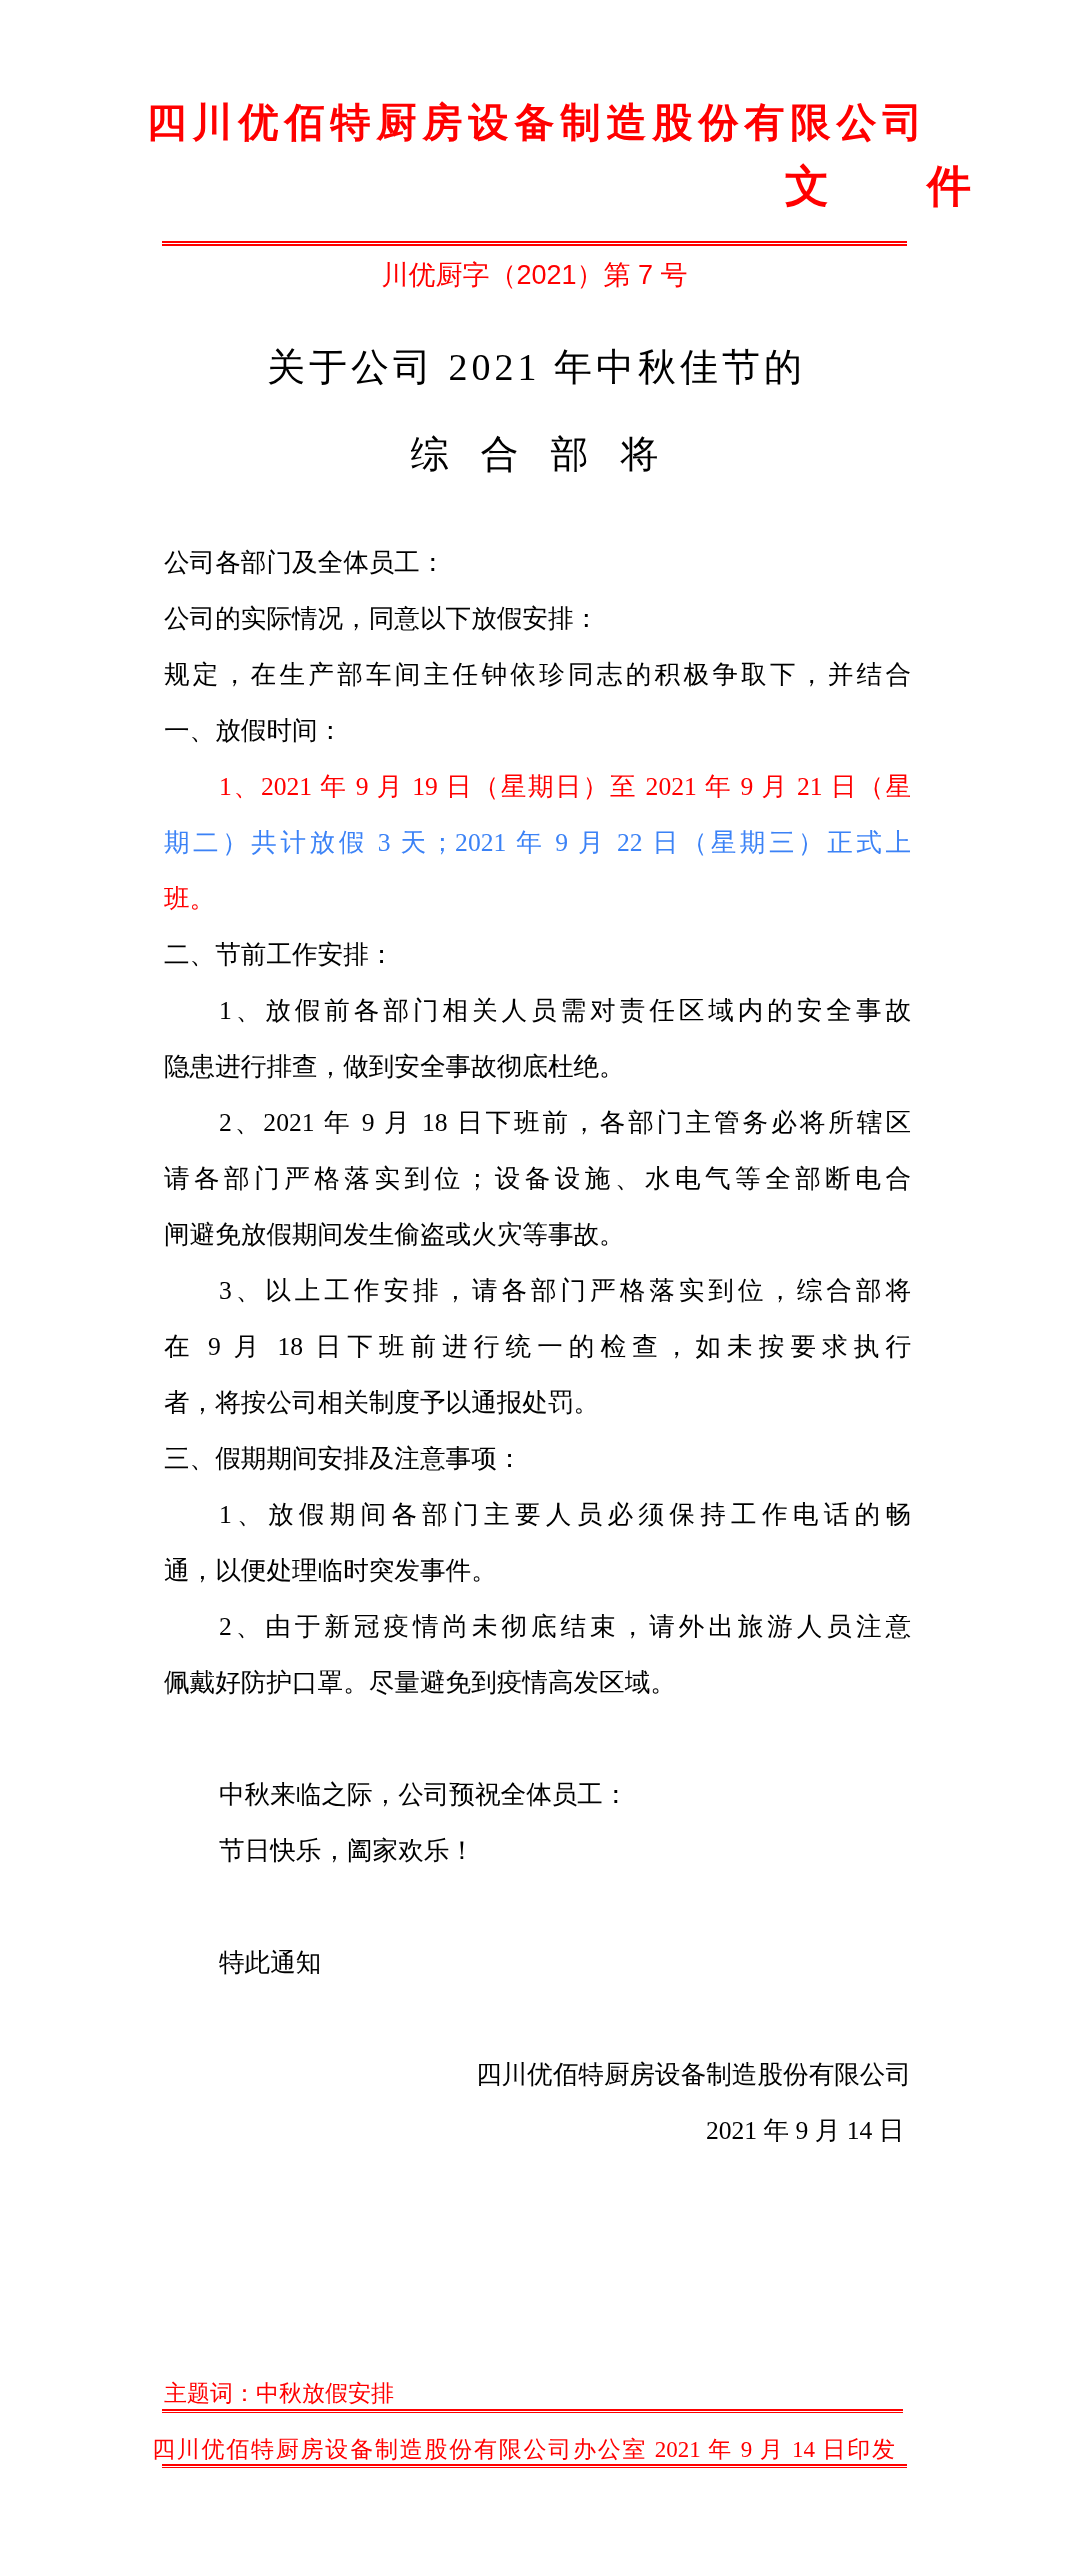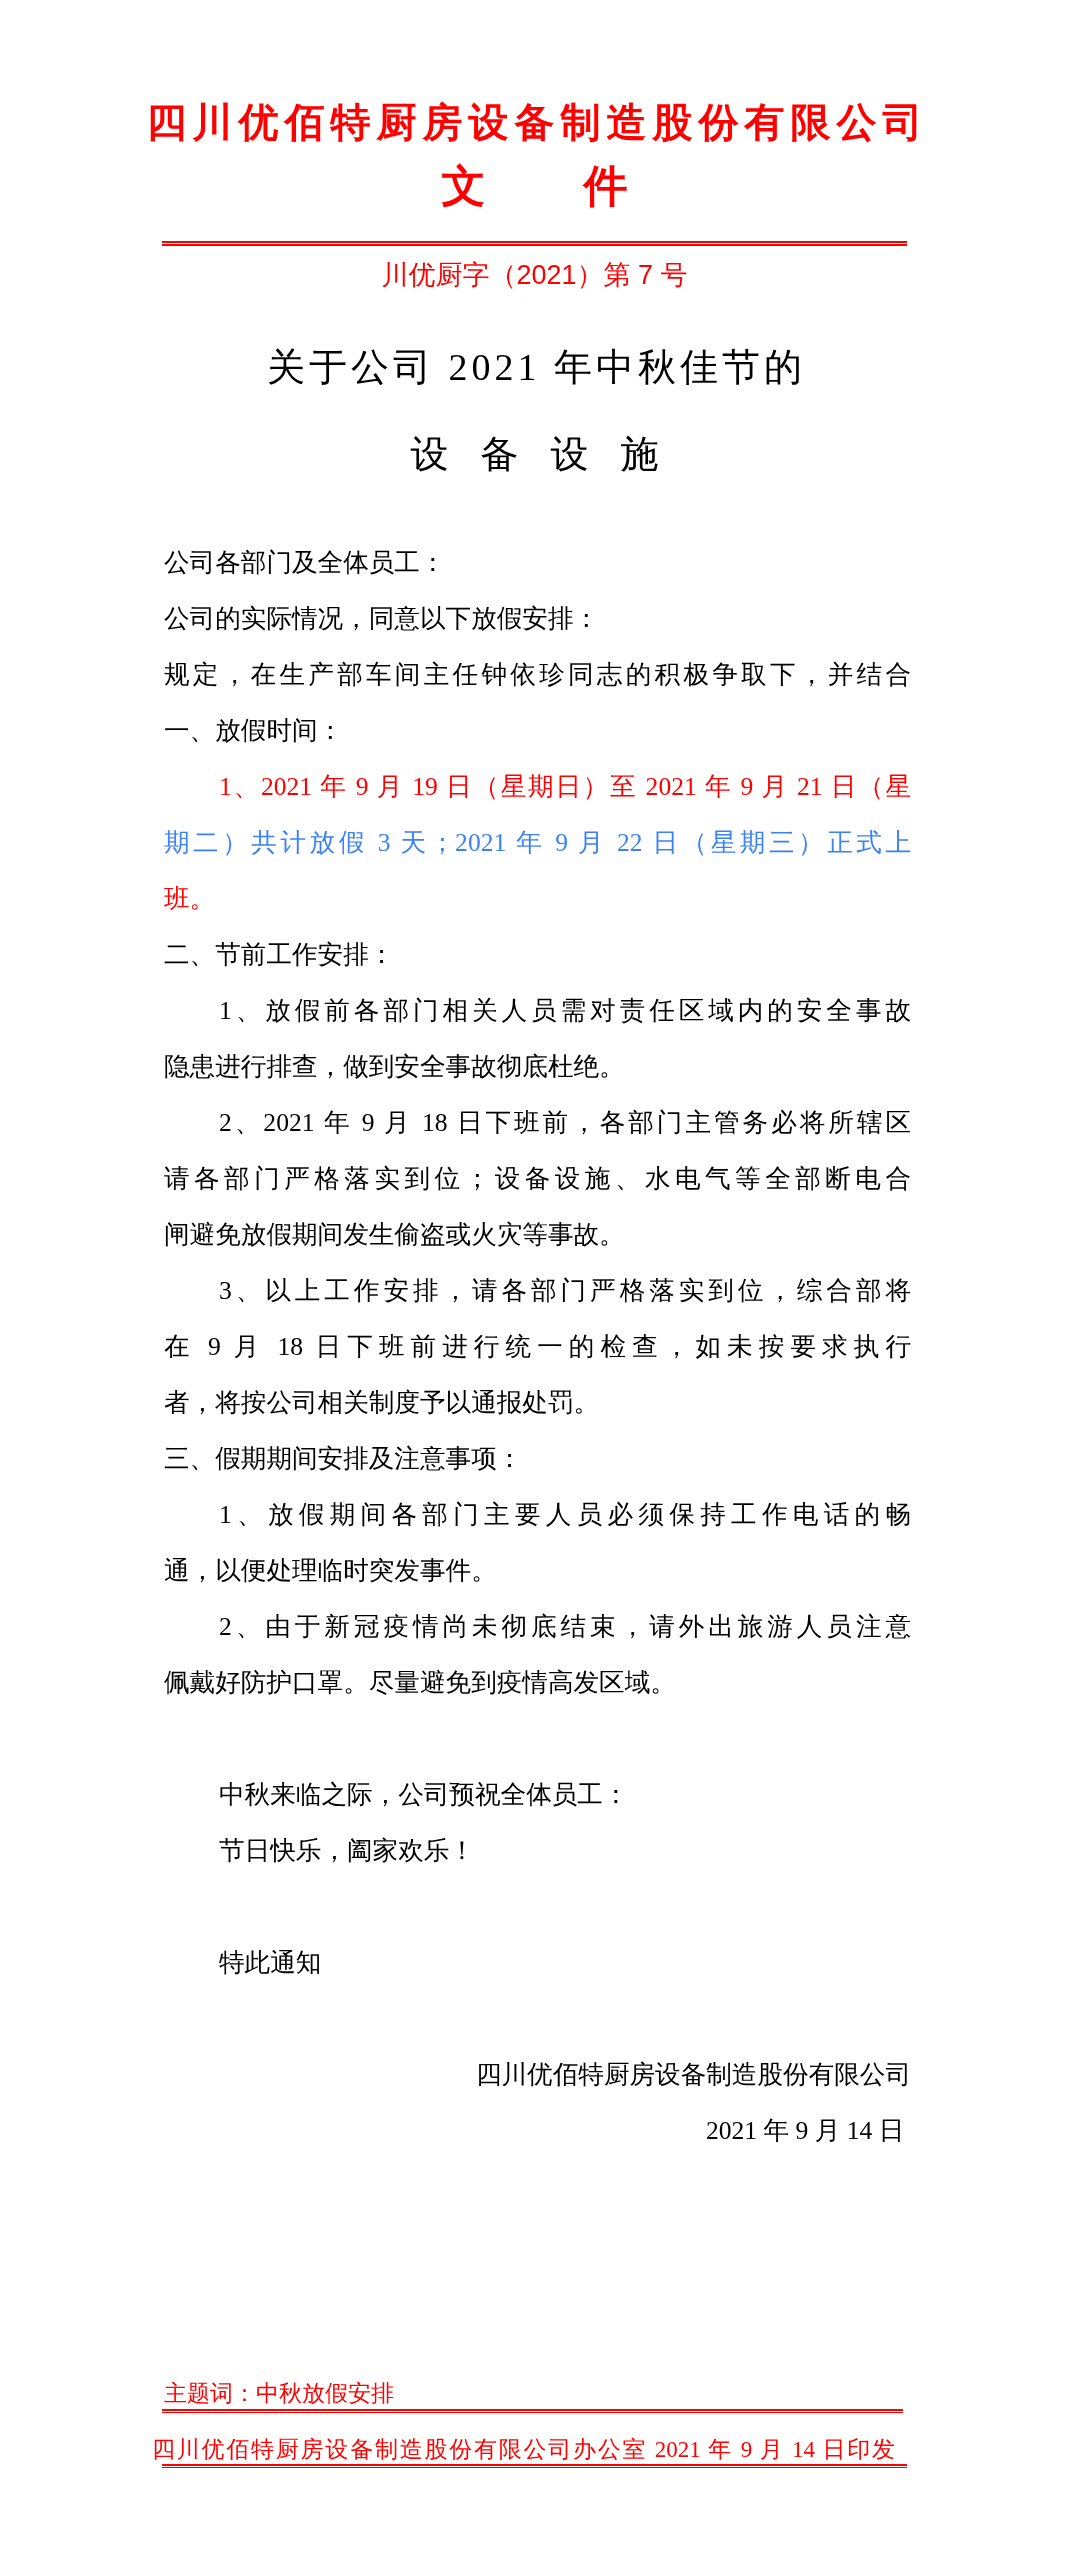--- a/index.html
+++ b/index.html
@@ -8,21 +8,21 @@
     font-family:"Liberation Serif","DejaVu Serif",serif; color:#000000;
     overflow:hidden;
   }
   .company-title {
     position:absolute; top:101px; left:0; width:100%; box-sizing:border-box;
     text-align:center; font-size:40px; font-weight:bold;
     letter-spacing:6px; padding-left:6px; line-height:44px;
   }
   .doc-type {
     position:absolute; top:162px; left:0; width:100%; box-sizing:border-box;
-    text-align:center; font-size:44px; font-weight:bold;
+    text-align:right; font-size:44px; font-weight:bold;
     letter-spacing:98px; padding-left:98px; line-height:50px;
   }
   .header-rule {
     position:absolute; top:241px; left:162px; width:745px; height:1.3px;
     border-top:2px solid; border-bottom:2px solid; background:#ffffff;
   }
   .doc-number {
     position:absolute; top:260px; left:0; width:100%;
     text-align:center; font-size:27px; line-height:31px;
     font-family:"Liberation Sans","DejaVu Sans",sans-serif;
@@ -74,21 +74,21 @@
   <div class="company-title" style="color: rgb(255, 0, 0); border-color: rgb(255, 0, 0);">四川优佰特厨房设备制造股份有限公司</div>
 
   <div class="doc-type" style="color: rgb(255, 0, 0); border-color: rgb(255, 0, 0);">文件</div>
 
   <div class="header-rule" style="color: rgb(255, 0, 0); border-color: rgb(255, 0, 0);"></div>
 
   <div class="doc-number" style="color: rgb(255, 0, 0); border-color: rgb(255, 0, 0);">川优厨字（2021）第 7 号</div>
 
   <div class="title-line1">关于公司 2021 年中秋佳节的</div>
 
-  <div class="title-line2">设备设施</div>
+  <div class="title-line2">综合部将</div>
 
   <div class="doc-body" id="doc-body">
       <div class="line">公司各部门及全体员工：</div>
       <div class="line">公司的实际情况，同意以下放假安排：</div>
       <div class="line j">规定，在生产部车间主任钟依珍同志的积极争取下，并结合</div>
       <div class="line">一、放假时间：</div>
       <div class="line j ind" style="color: rgb(255, 0, 0);">1、2021 年 9 月 19 日（星期日）至 2021 年 9 月 21 日（星</div>
       <div class="line j" style="color: #3b82f6;">期二）共计放假 3 天；2021 年 9 月 22 日（星期三）正式上</div>
       <div class="line" style="color: rgb(255, 0, 0);">班。</div>
       <div class="line">二、节前工作安排：</div>

